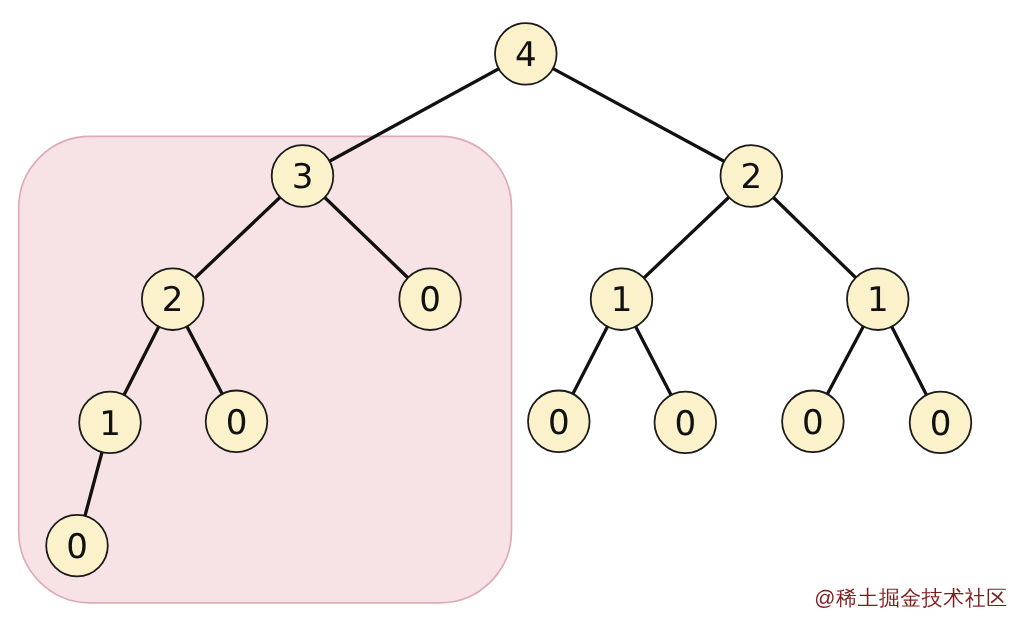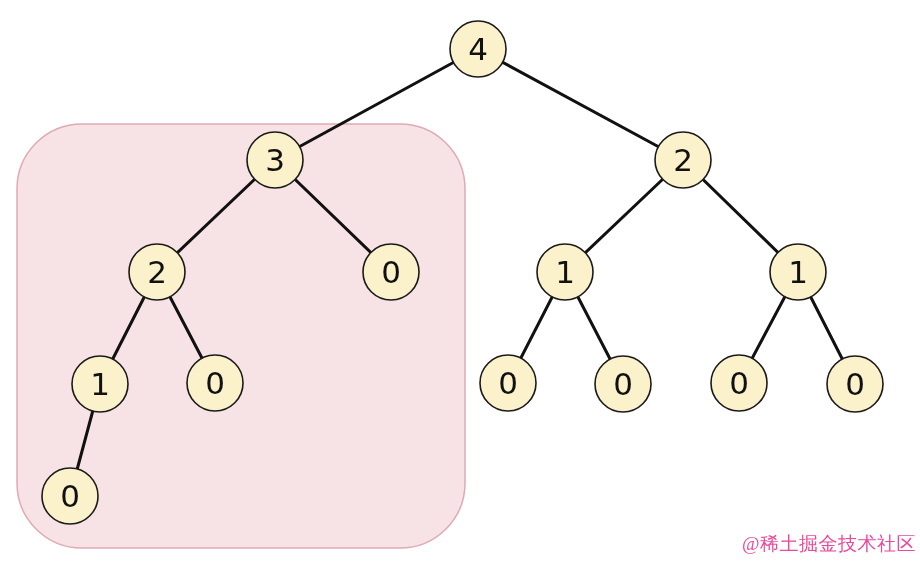--- a/index.html
+++ b/index.html
@@ -24,22 +24,22 @@
     font-family: "DejaVu Sans", "Liberation Sans", sans-serif;
     font-size: 31px;
     font-weight: 500;
   }
   .watermark {
     position: absolute;
     right: 4px;
     bottom: 9px;
     font-size: 19px;
     letter-spacing: 0.5px;
-    color: #ec4899;
-    font-family: Liberation Serif, serif;
+    color: #7f1d1d;
+    font-family: Liberation Sans, sans-serif;
     user-select: none;
   }
 </style>
 </head>
 <body>
 
 <div class="canvas">
   <svg id="tree" class="tree" width="920" height="566" viewBox="0 0 920 566">
       <rect x="17" y="124" width="448" height="424" rx="65" ry="65" fill="#f7e3e6" stroke="#dfaab4" stroke-width="1.5"></rect>
       <line x1="478" y1="49" x2="275" y2="160" stroke="#111111" stroke-width="3" stroke-linecap="round"></line>

